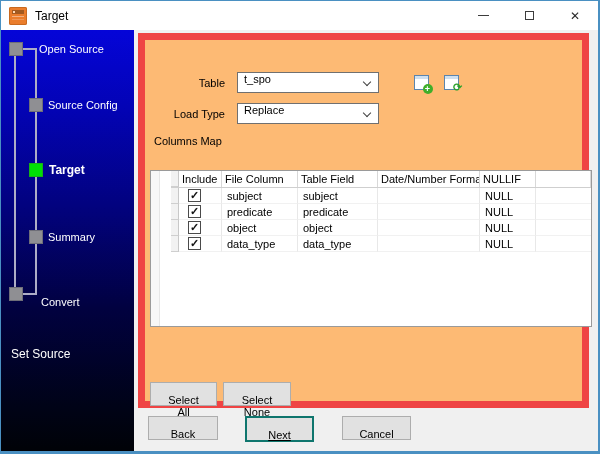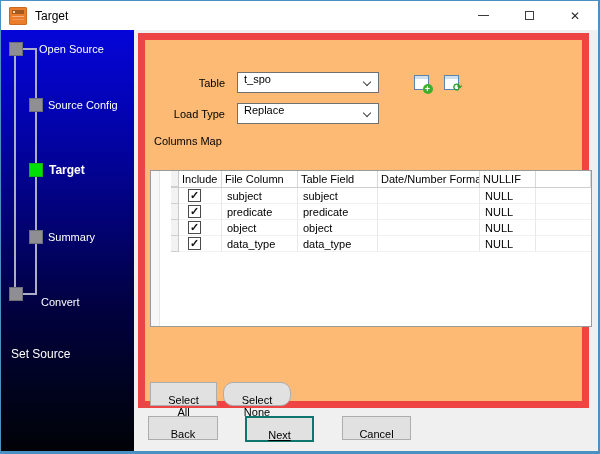--- a/index.html
+++ b/index.html
@@ -188,21 +188,21 @@
             <div class="g-cell c-inc"><span class="cb checked"></span></div>
             <div class="g-cell c-file">data_type</div>
             <div class="g-cell c-tf">data_type</div>
             <div class="g-cell c-fmt"></div>
             <div class="g-cell c-null">NULL</div>
             <div class="g-cell c-fill"></div>
           </div>
         </div>
 
         <button class="btn" style="left:5px;top:342px;width:67px;">Select All</button>
-        <button class="btn" style="left:78px;top:342px;width:68px;border-radius:10px;">Select None</button>
+        <button class="btn" style="left:78px;top:342px;width:68px;">Select None</button>
       </div>
 
       <button class="btn" style="left:14px;top:386px;width:70px;">Back</button>
       <button class="btn next" style="left:111px;top:386px;width:69px;">Next</button>
       <button class="btn" style="left:208px;top:386px;width:69px;">Cancel</button>
     </div>
 
   </div>
 </div>
 

